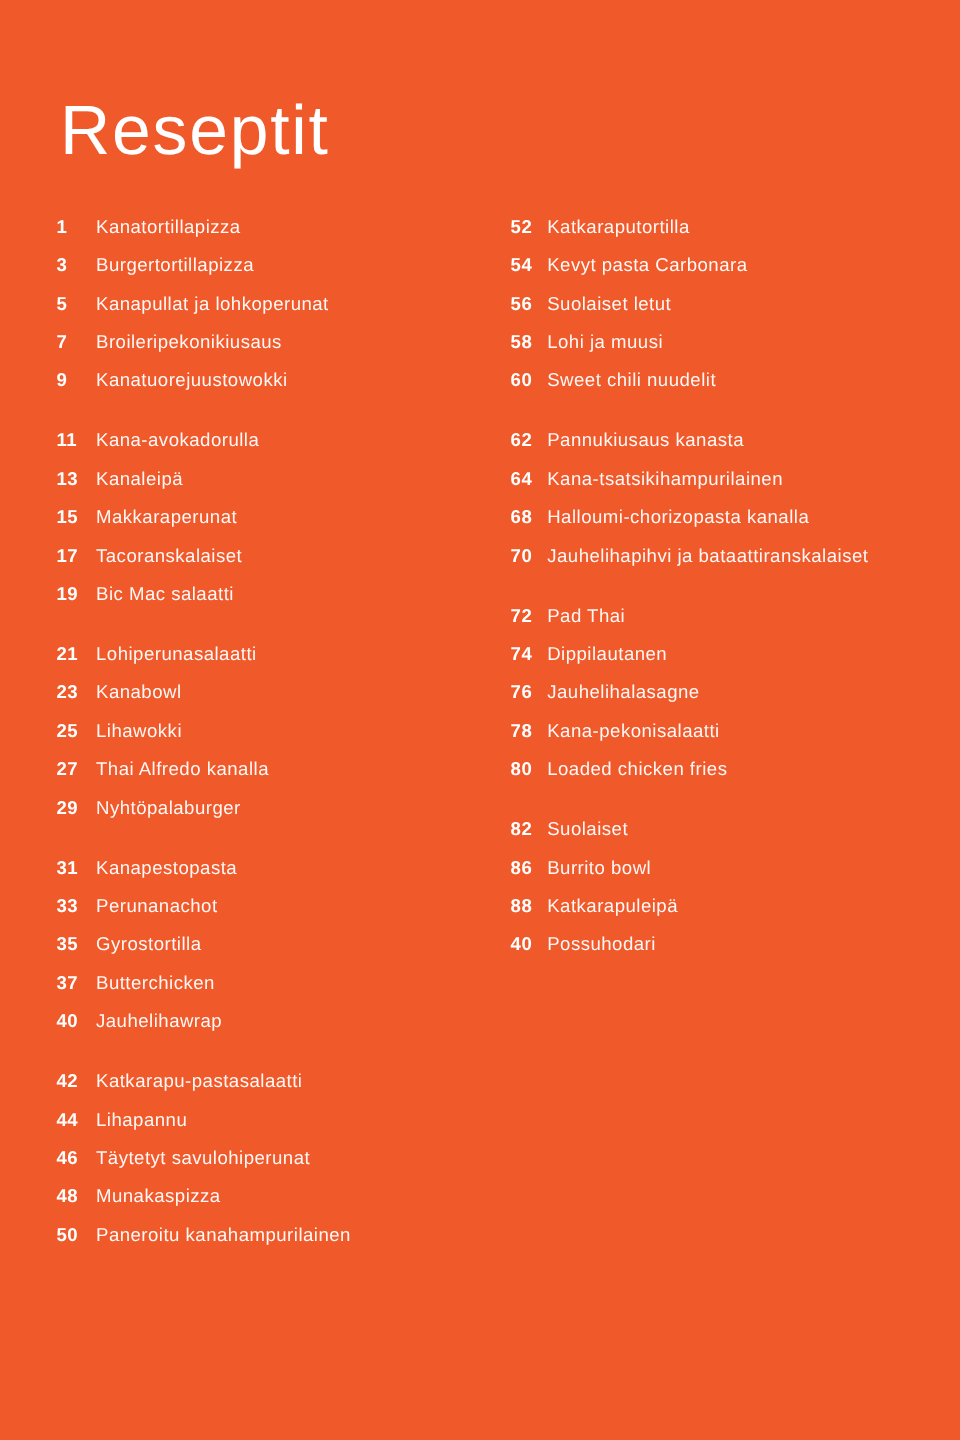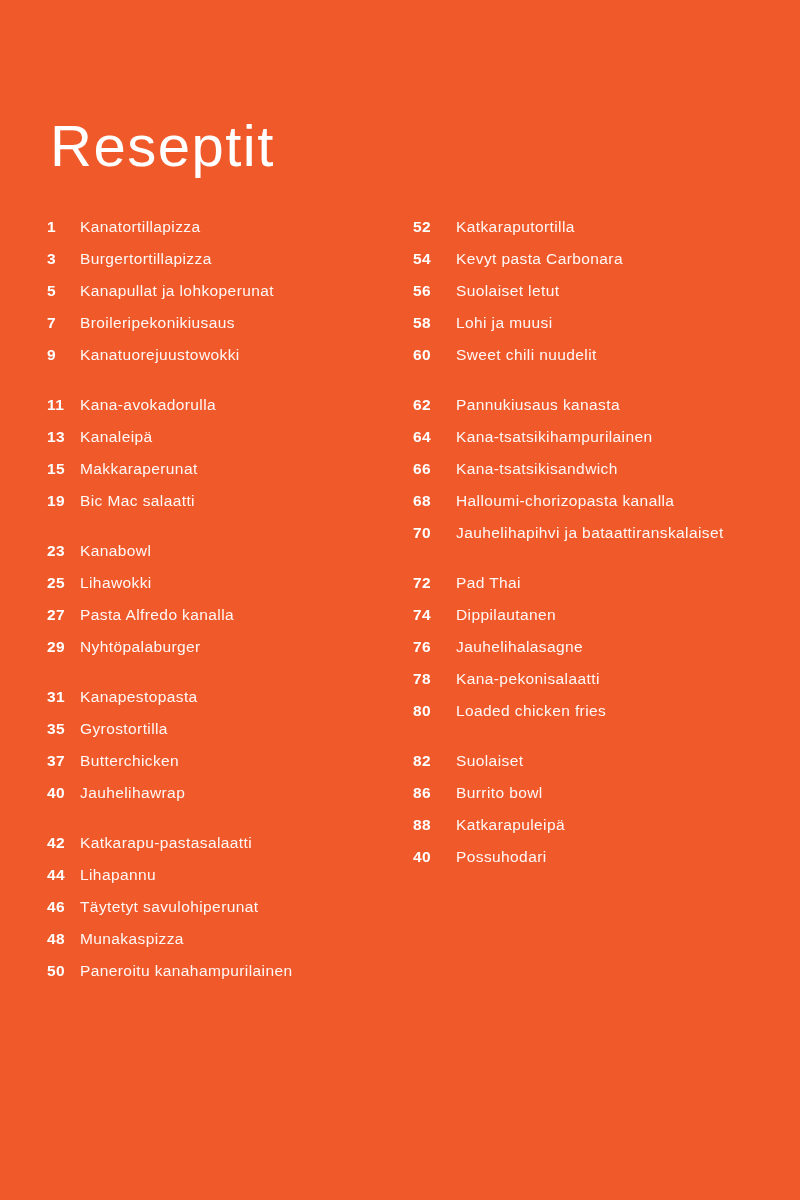--- a/index.html
+++ b/index.html
@@ -10,21 +10,21 @@
     width: 800px;
     height: 1200px;
     overflow: hidden;
     font-family: "Liberation Sans", "DejaVu Sans", sans-serif;
   }
   .page {
     position: relative;
     width: 800px;
     height: 1200px;
     box-sizing: border-box;
-    padding-top: 113px;
+    padding-top: 76px;
     background: #F0592A;
     color: #FFFFFF;
   }
   .page-title {
     margin: 0 0 0 50px;
     font-size: 58px;
     line-height: 66px;
     font-weight: 300;
     letter-spacing: 1.5px;
     color: #FFFFFF;
@@ -62,20 +62,21 @@
     white-space: nowrap;
   }
   .row .no {
     flex: none;
     width: 33px;
     font-weight: 700;
     color: #FFFFFF;
   }
   .col-right .row .no {
     width: 43px;
+    text-align: center;
   }
   .row .name {
     font-weight: 400;
     color: rgba(255, 255, 255, 0.96);
     text-align: center;
   }
 </style>
 </head>
 <body>
 
@@ -112,48 +113,60 @@
           </div>
           <div class="row">
             <span class="no">13</span>
             <span class="name">Kanaleipä</span>
           </div>
           <div class="row">
             <span class="no">15</span>
             <span class="name">Makkaraperunat</span>
           </div>
           <div class="row">
+            <span class="no">17</span>
+            <span class="name">Tacoranskalaiset</span>
+          </div>
+          <div class="row">
             <span class="no">19</span>
             <span class="name">Bic Mac salaatti</span>
           </div>
         </div>
         <div class="group">
           <div class="row">
+            <span class="no">21</span>
+            <span class="name">Lohiperunasalaatti</span>
+          </div>
+          <div class="row">
             <span class="no">23</span>
             <span class="name">Kanabowl</span>
           </div>
           <div class="row">
             <span class="no">25</span>
             <span class="name">Lihawokki</span>
           </div>
           <div class="row">
             <span class="no">27</span>
-            <span class="name">Pasta Alfredo kanalla</span>
+            <span class="name">Thai Alfredo kanalla</span>
           </div>
           <div class="row">
             <span class="no">29</span>
             <span class="name">Nyhtöpalaburger</span>
           </div>
         </div>
         <div class="group">
           <div class="row">
             <span class="no">31</span>
             <span class="name">Kanapestopasta</span>
           </div>
           <div class="row">
+            <span class="no">33</span>
+            <span class="name">Perunanachot</span>
+          </div>
+          <div class="row">
             <span class="no">35</span>
             <span class="name">Gyrostortilla</span>
           </div>
           <div class="row">
             <span class="no">37</span>
             <span class="name">Butterchicken</span>
           </div>
           <div class="row">
             <span class="no">40</span>
             <span class="name">Jauhelihawrap</span>
@@ -206,24 +219,20 @@
           </div>
         </div>
         <div class="group">
           <div class="row">
             <span class="no">62</span>
             <span class="name">Pannukiusaus kanasta</span>
           </div>
           <div class="row">
             <span class="no">64</span>
             <span class="name">Kana-tsatsikihampurilainen</span>
-          </div>
-          <div class="row">
-            <span class="no">66</span>
-            <span class="name">Kana-tsatsikisandwich</span>
           </div>
           <div class="row">
             <span class="no">68</span>
             <span class="name">Halloumi-chorizopasta kanalla</span>
           </div>
           <div class="row">
             <span class="no">70</span>
             <span class="name">Jauhelihapihvi ja bataattiranskalaiset</span>
           </div>
         </div>

